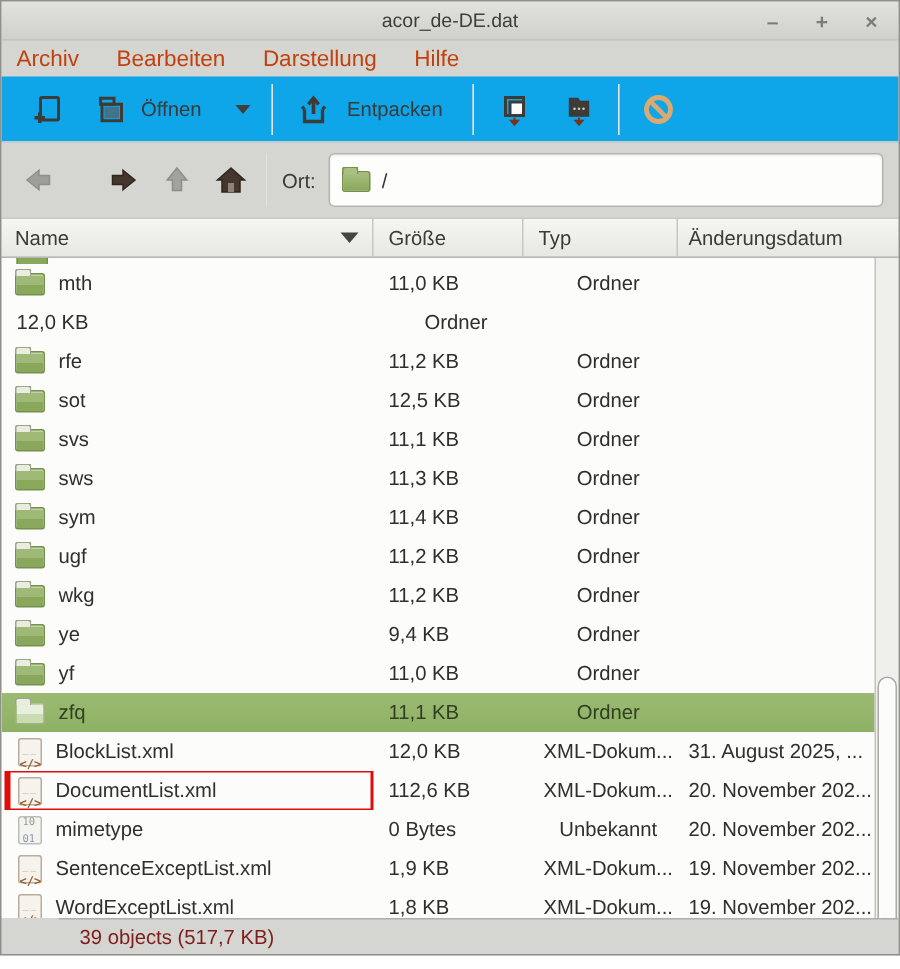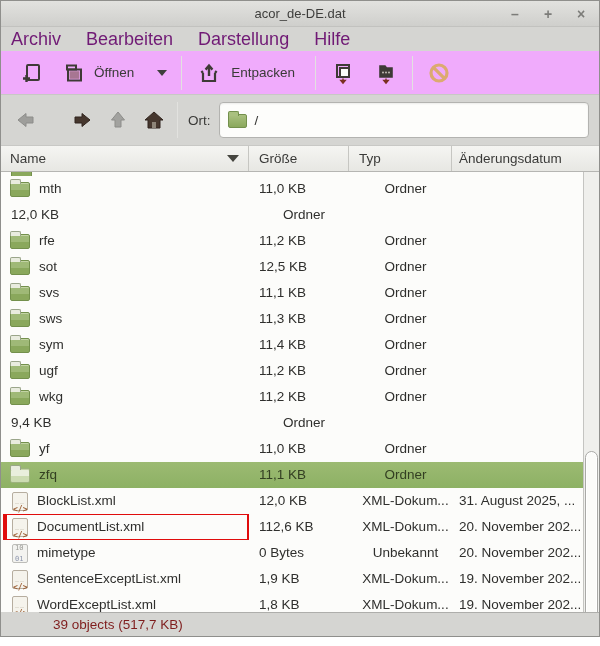--- a/index.html
+++ b/index.html
@@ -27,28 +27,28 @@
   .win-btn { width:16px; height:16px; display:flex; align-items:center; justify-content:center;
              color:#7c7c79; font-size:14px; font-weight:bold; cursor:default; }
 
   
   .menubar {
     height:24px; flex:0 0 24px;
     display:flex; align-items:center;
     padding-left:9px; gap:23px;
     background:#d5d5d2;
   }
-  .menu-item { color:#701a75; font-size:18px; padding:2px 1px; }
+  .menu-item { color:#c2410c; font-size:15px; padding:2px 1px; }
 
   
   .toolbar {
     height:44px; flex:0 0 44px;
     display:flex; align-items:center;
     padding-left:12px;
-    background:#f0abfc;
+    background:#0ea5e9;
     border-bottom:1px solid #c8c8c5;
   }
   .tool-btn { display:flex; align-items:center; gap:9px; padding:4px 6px; }
   .tool-sep { width:1px; height:34px; background:#bcbcb9; border-right:1px solid #e2e2df; margin:0 8px; }
   .tool-label { font-size:13.5px; color:#3a3a38; }
   .caret-down { width:0; height:0; border-left:5px solid transparent; border-right:5px solid transparent;
                 border-top:6px solid #3e3e3c; margin-left:14px; }
   .icon-svg { display:block; }
 
   
@@ -382,20 +382,25 @@
     <div class="cell name-cell">
       <span class="file-icon"></span>
       <span class="name-text">wkg</span>
       <span class="red-annotation"></span>
     </div>
     <div class="cell size">11,2 KB</div>
     <div class="cell type">Ordner</div>
     <div class="cell date"></div>
   </div>
       <div class="row folder">
+    <div class="cell name-cell">
+      <span class="file-icon"></span>
+      <span class="name-text">ye</span>
+      <span class="red-annotation"></span>
+    </div>
     <div class="cell size">9,4 KB</div>
     <div class="cell type">Ordner</div>
     <div class="cell date"></div>
   </div>
       <div class="row folder">
     <div class="cell name-cell">
       <span class="file-icon"></span>
       <span class="name-text">yf</span>
       <span class="red-annotation"></span>
     </div>

